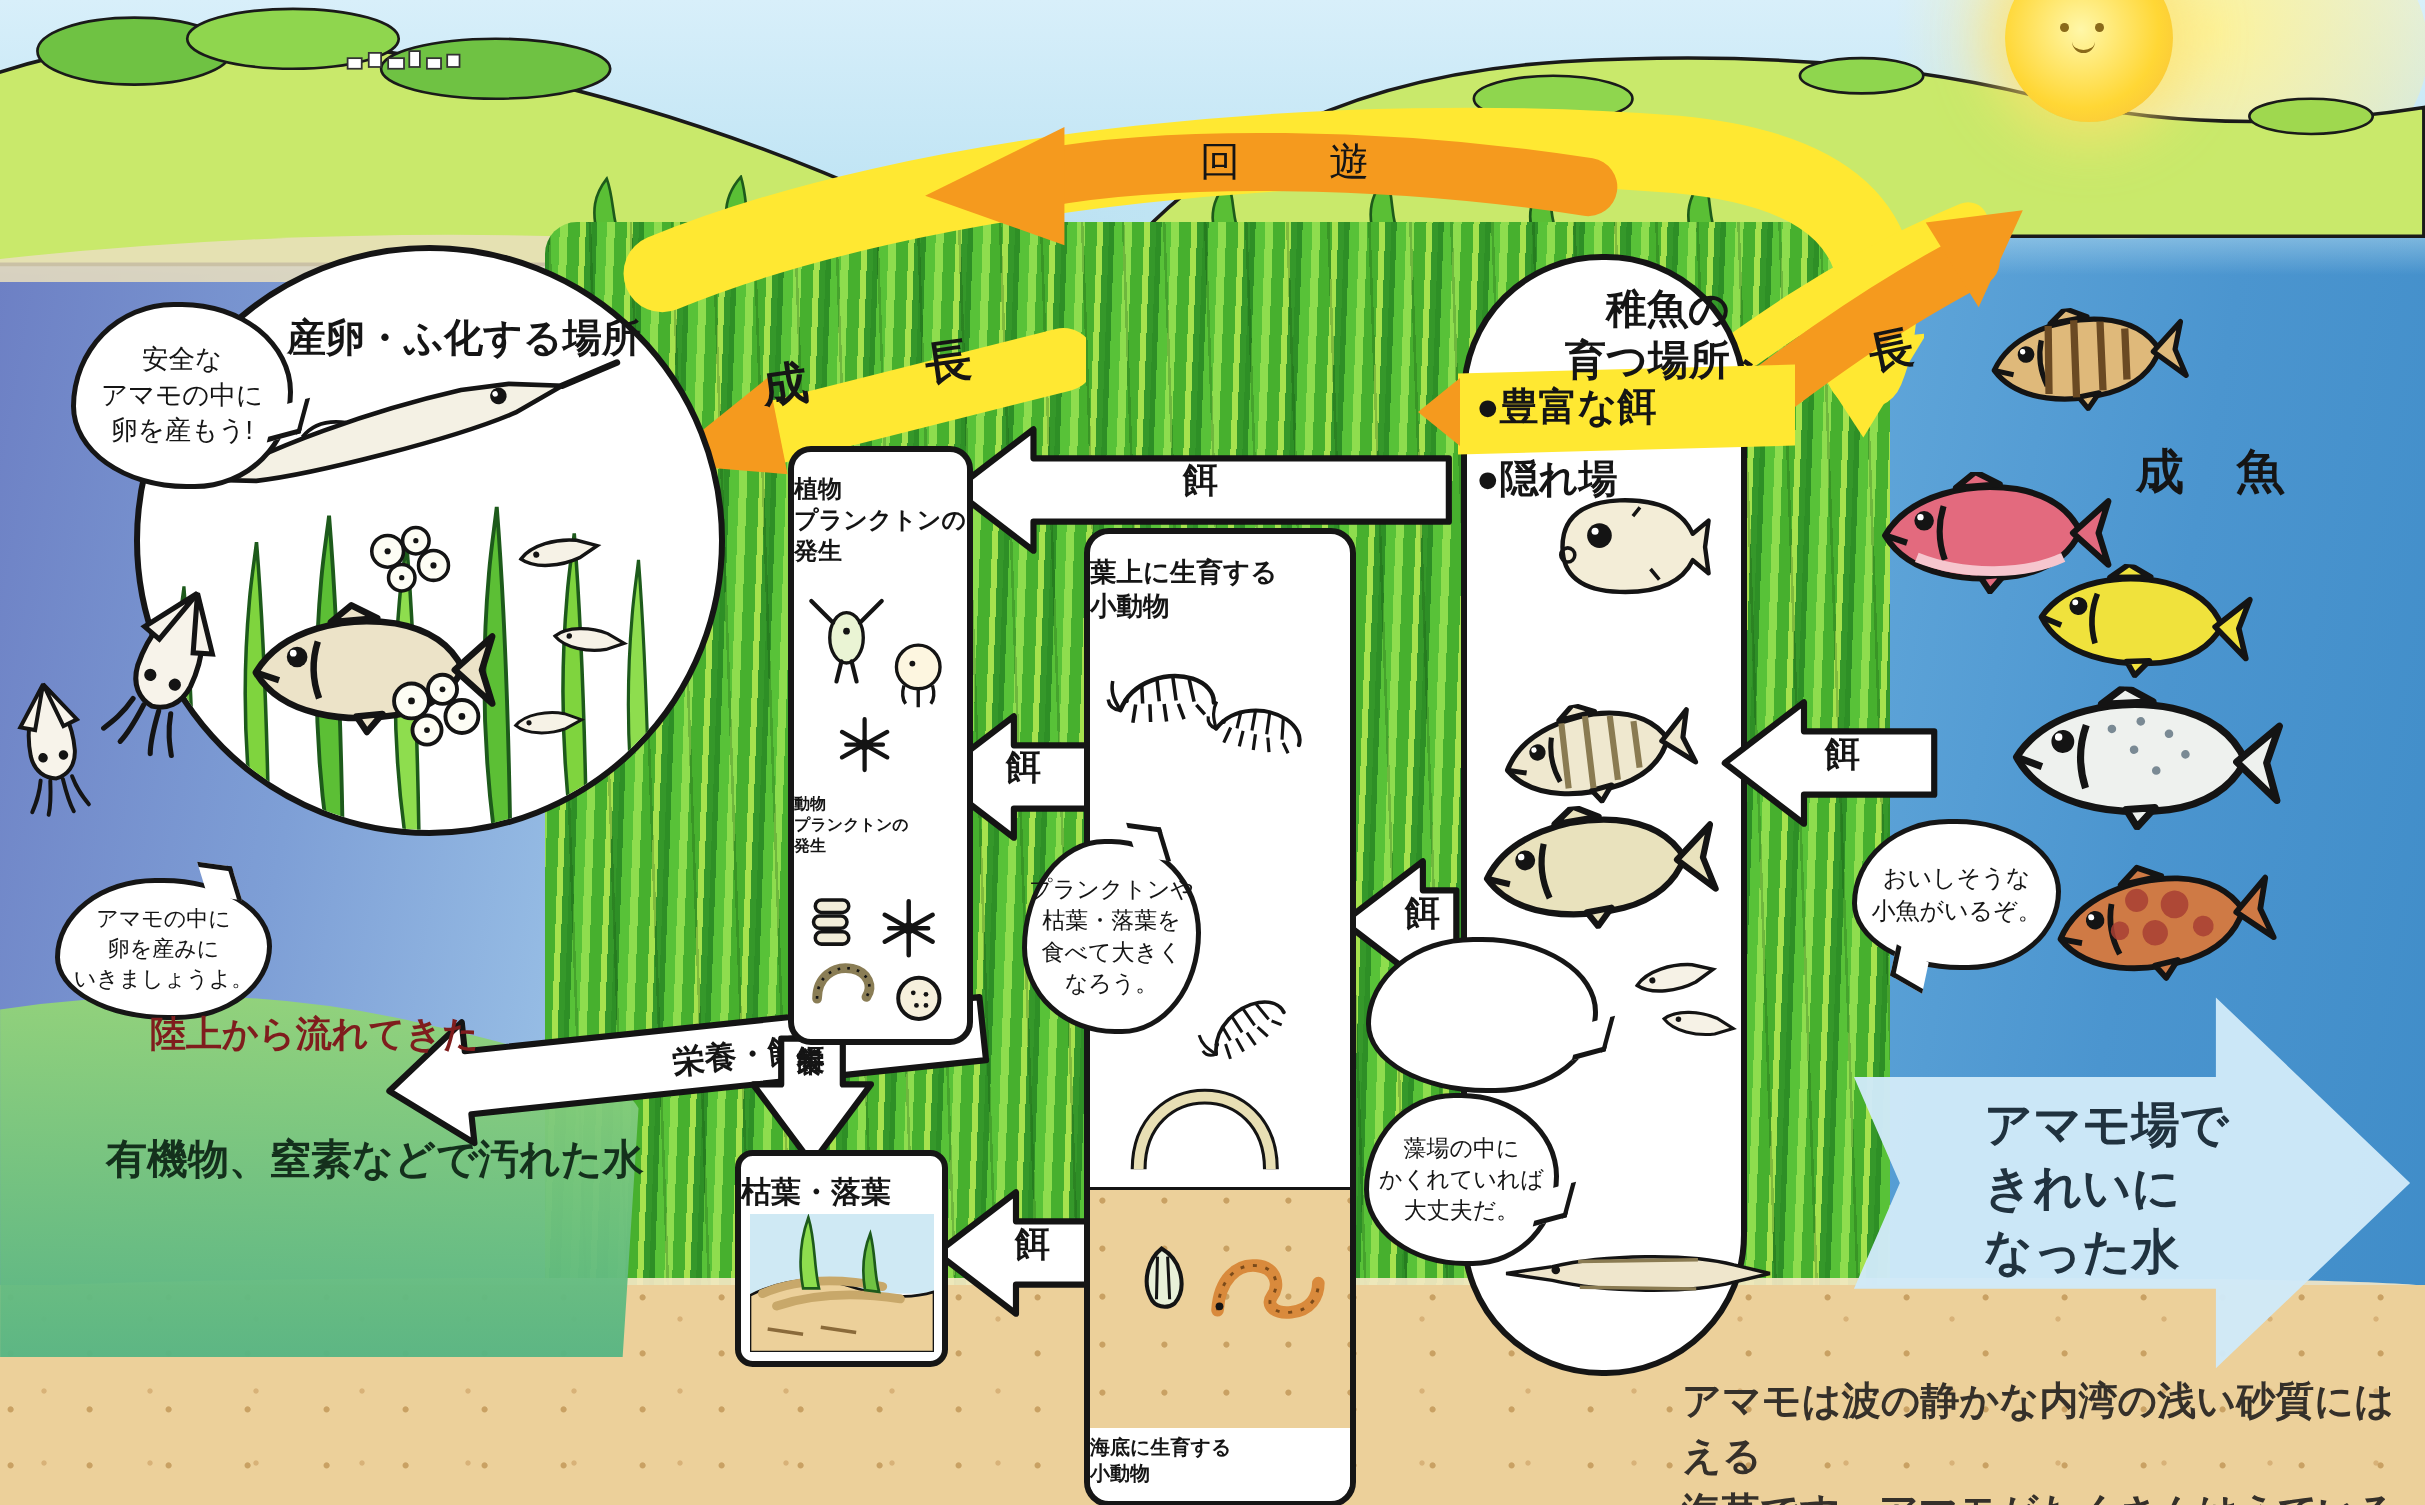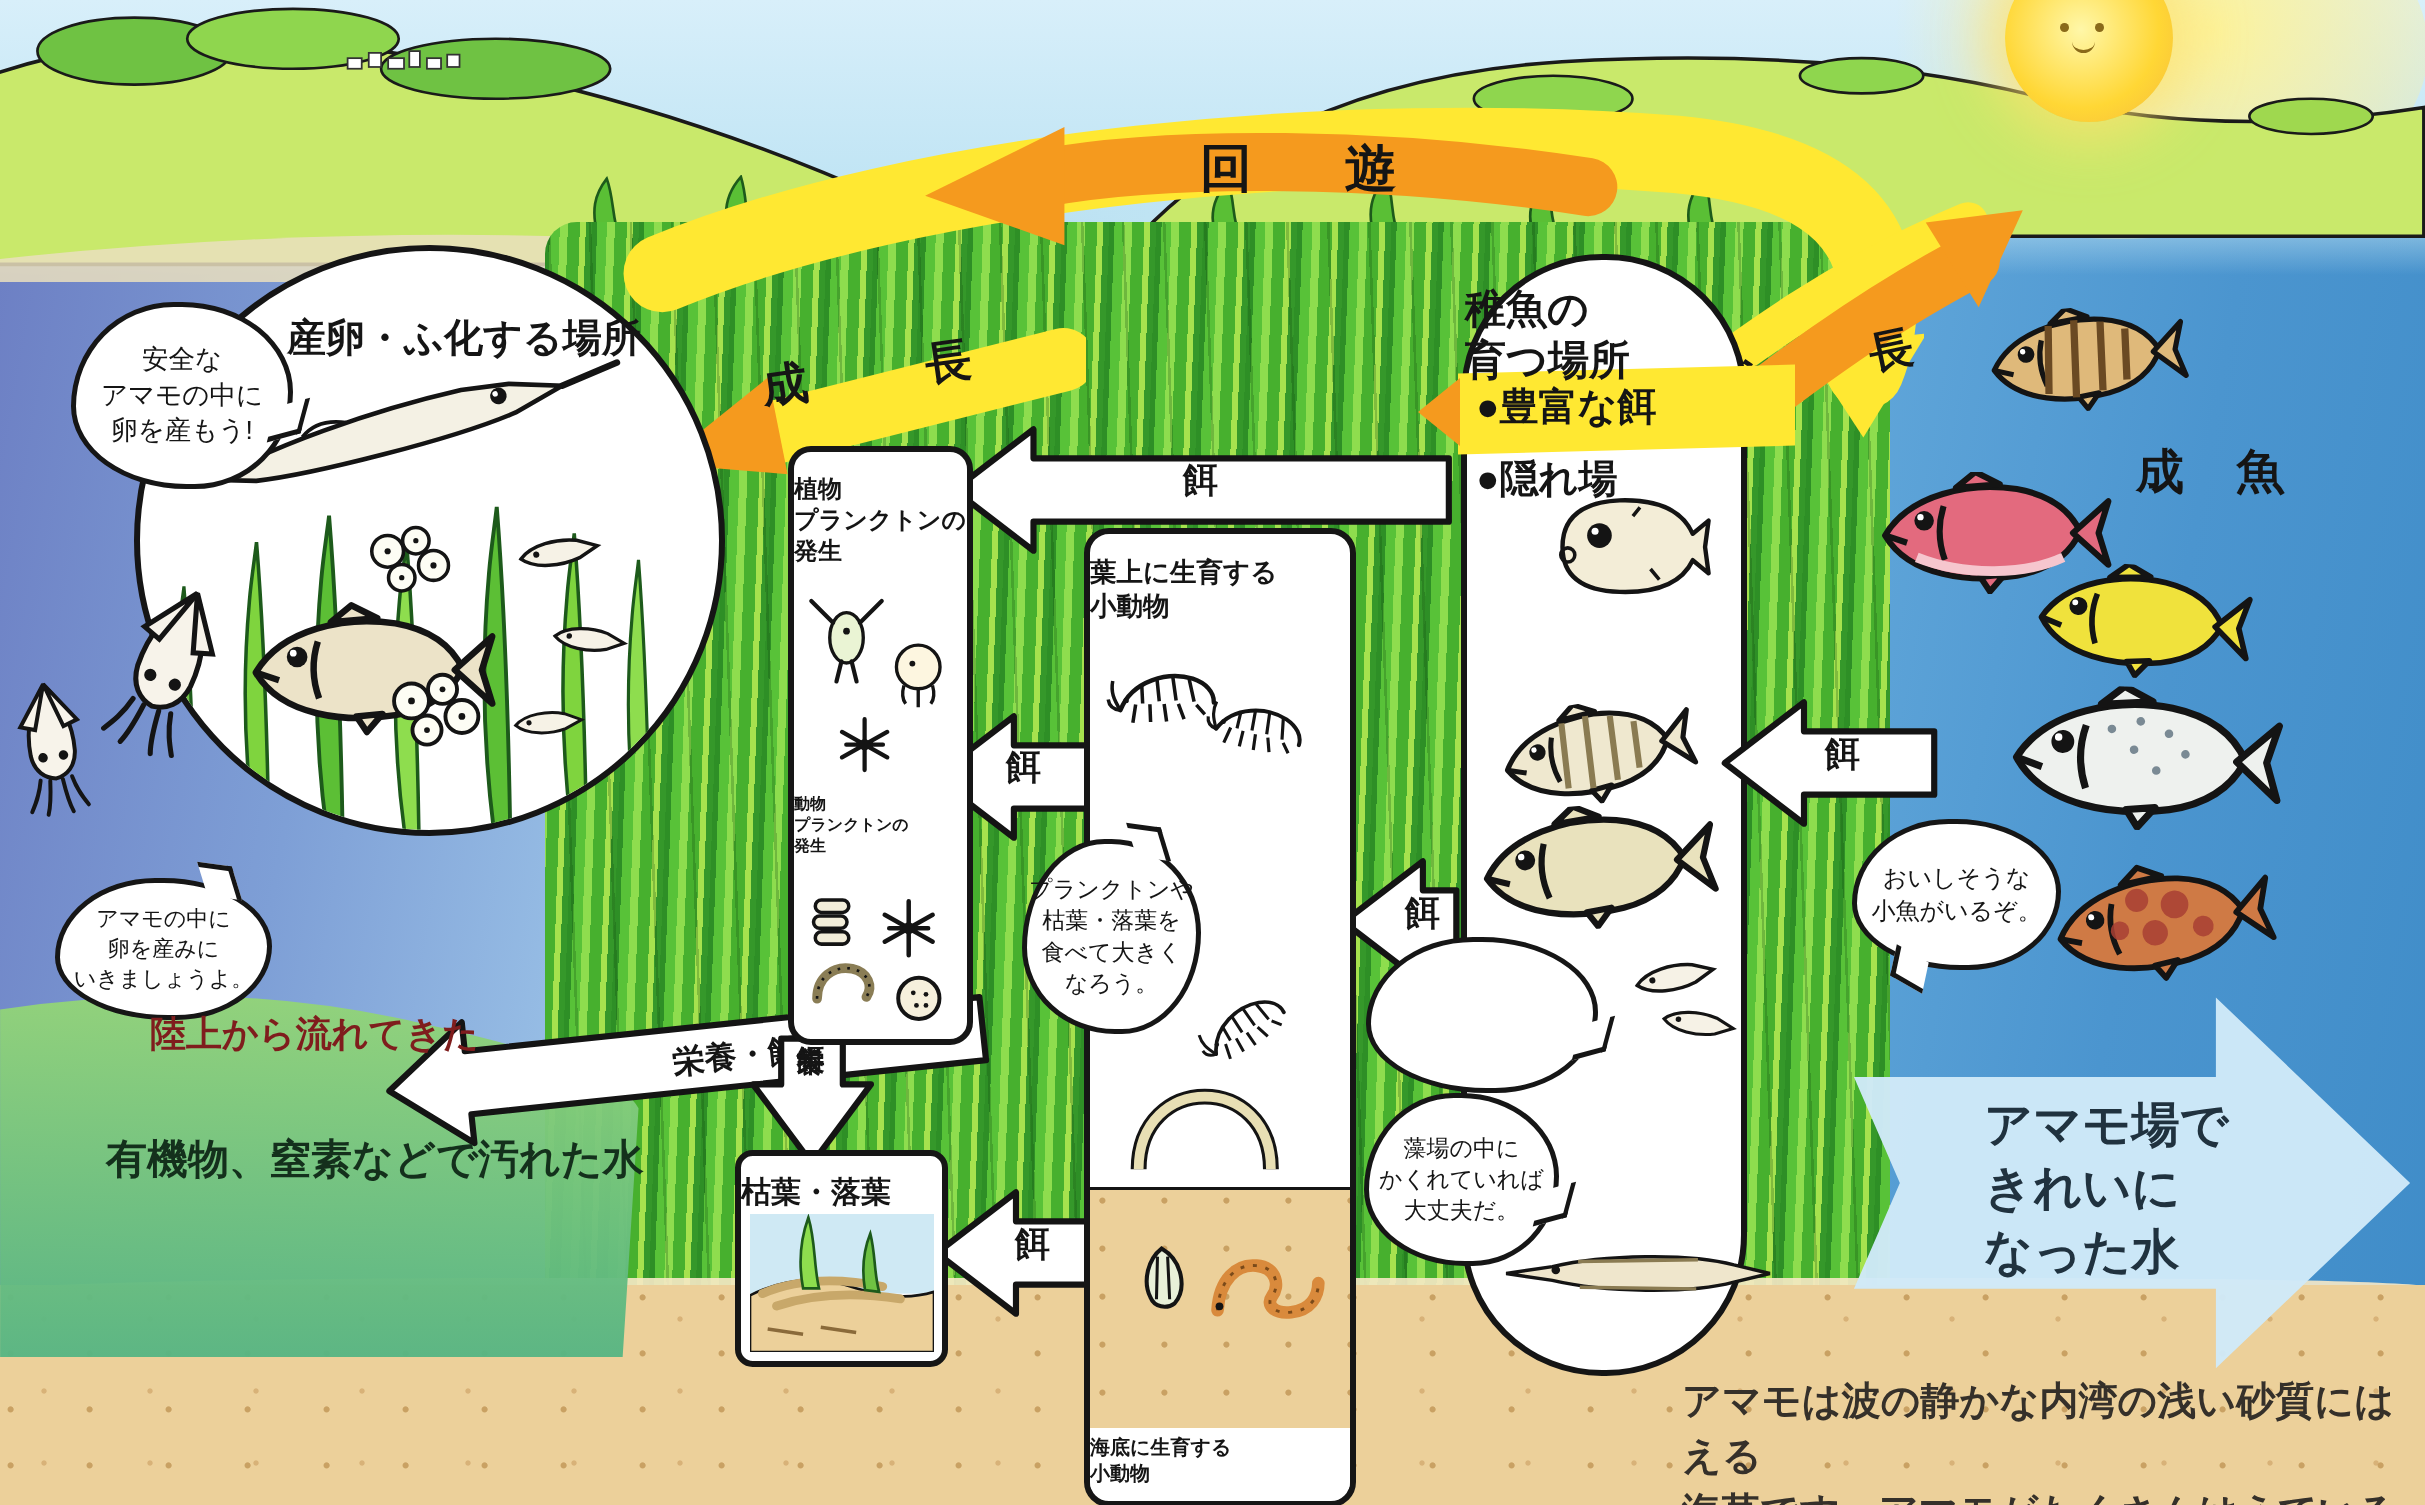--- a/index.html
+++ b/index.html
@@ -183,21 +183,21 @@
       </defs>
     <path d="M0,46 Q250,8 480,62 Q700,110 724,158 L706,440 L0,440 Z" fill="url(#wg)" opacity=".96"></path>
   </svg>
 
   <svg class="abs" style="left:547px;top:53px" width="1377" height="388" viewBox="0 0 1560 440">
     <path d="M130,250 C420,130 900,85 1280,115 C1420,128 1498,175 1508,265 C1511,305 1504,335 1494,360" fill="none" stroke="#ffe832" stroke-width="88" stroke-linecap="round"></path>
     <polygon points="1424,332 1564,318 1492,436" fill="#ffe832"></polygon>
     <path d="M1180,152 C950,116 700,116 560,142" fill="none" stroke="#f59a1e" stroke-width="66" stroke-linecap="round"></path>
     <polygon points="428,162 586,84 586,218" fill="#f59a1e"></polygon>
   </svg>
-  <div class="abs" style="left:1200px;top:134px;font-size:52px;font-weight:700;letter-spacing:39px">回 遊</div>
+  <div class="abs" style="left:1200px;top:134px;font-size:40px;font-weight:400;letter-spacing:39px">回 遊</div>
 
   <svg class="abs" style="left:609px;top:291px" width="477" height="185" viewBox="0 0 540 210">
     <path d="M170,165 L515,78" fill="none" stroke="#ffe832" stroke-width="72" stroke-linecap="round"></path>
     <polygon points="58,196 180,98 202,208" fill="#f59a1e"></polygon>
   </svg>
   <div class="abs" style="left:761px;top:339px;font-size:46px;font-weight:700;letter-spacing:53px;transform:rotate(-8deg)">成 長</div>
 
   <svg class="abs" style="left:1615px;top:159px" width="415" height="300" viewBox="0 0 470 340">
     <path d="M45,290 C150,210 260,130 400,72" fill="none" stroke="#ffe832" stroke-width="46" stroke-linecap="round"></path>
     <path d="M90,330 C190,250 290,175 405,115" fill="none" stroke="#f59a1e" stroke-width="62" stroke-linecap="round"></path>
@@ -360,21 +360,21 @@
   </svg>
   <div class="abs bubble pre" style="left:55px;top:878px;width:207px;height:132px;font-size:22px"><span class="pre">アマモの中に
 卵を産みに
 いきましょうよ。</span>
     <div class="tail tailC"></div>
   </div>
 
   <div class="abs" style="left:1461px;top:254px;width:274px;height:1110px;border-radius:141px;background:#fff;border:6.2px solid #151515"></div>
   <div class="abs" style="left:1458px;top:369px;width:337px;height:81px;background:#ffe832;transform:skewY(-1.5deg)"></div>
   <div class="abs" style="left:1418px;top:378px;width:0;height:0;border-top:34px solid transparent;border-bottom:34px solid transparent;border-right:42px solid #f59a1e"></div>
-  <div class="abs bigtitle pre" style="left:1465px;top:284px;width:265px;text-align:left;font-size:41px;line-height:1.25">稚魚の
+  <div class="abs bigtitle pre" style="left:1465px;top:284px;width:265px;text-align:right;font-size:41px;line-height:1.25">稚魚の
 育つ場所</div>
   <div class="abs bigtitle" style="left:1476px;top:380px;font-size:39px">●豊富な餌</div>
   <div class="abs bigtitle" style="left:1476px;top:452px;font-size:39px">●隠れ場</div>
 
   <svg class="abs" style="left:1527px;top:481px" width="203" height="132" viewBox="0 0 210 150">
     <path d="M30,75 Q30,25 95,22 Q160,20 178,60 L196,45 L192,75 L196,105 L178,90 Q160,128 95,126 Q30,124 30,75 Z" fill="#f3edd7" stroke="#141414" stroke-width="5" stroke-linejoin="round"></path>
     <circle cx="72" cy="62" r="14" fill="#141414"></circle>
       <circle cx="67" cy="57" r="4" fill="#fff"></circle>
     <circle cx="36" cy="84" r="8" fill="none" stroke="#141414" stroke-width="4"></circle>
     <path d="M110,40 L118,30 M130,100 L140,112" stroke="#141414" stroke-width="4"></path>

